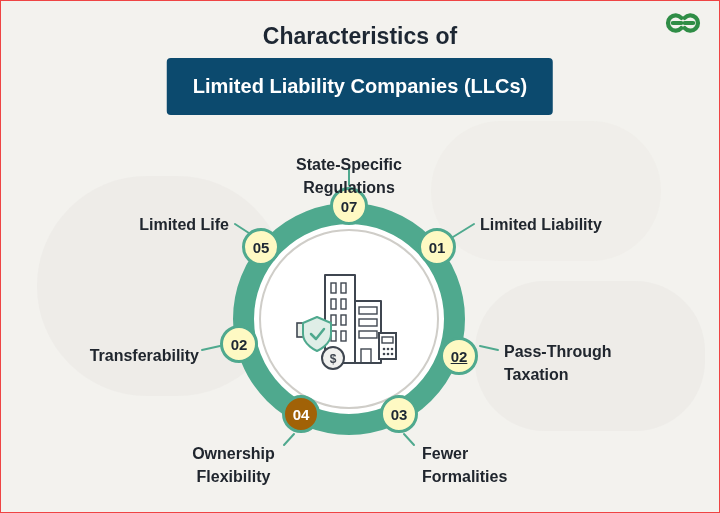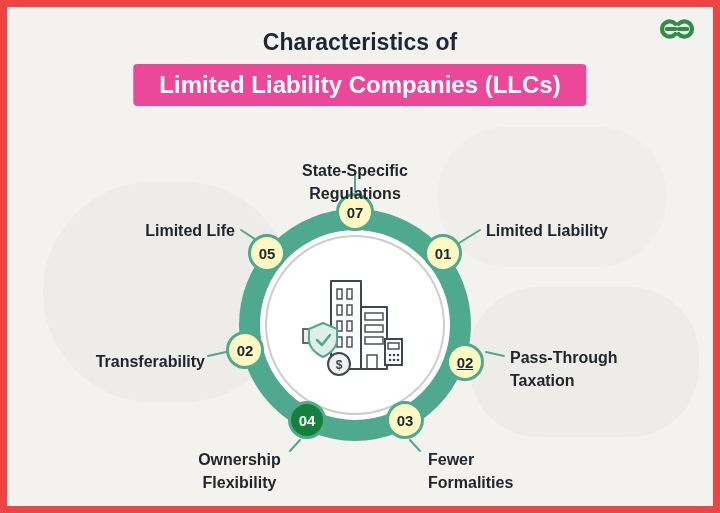--- a/index.html
+++ b/index.html
@@ -3,41 +3,41 @@
 <meta charset="utf-8">
 <style>
   * { box-sizing: border-box; }
   html, body { margin: 0; padding: 0; background: #ffffff; }
 
   .canvas {
     position: relative;
     width: 720px;
     height: 513px;
     background: #f3f2ee;
-    border: 7px solid #ef4444;
+    border: 1px solid #ef4444;
     overflow: hidden;
     font-family: "Liberation Sans", sans-serif;
     color: #20262e;
   }
 
   
   .blob { position: absolute; background: #eae8e3; opacity: .55; }
   .blob.b1 { left: 36px;  top: 175px; width: 250px; height: 220px; border-radius: 120px; }
   .blob.b2 { right: 14px; top: 280px; width: 230px; height: 150px; border-radius: 70px; }
   .blob.b3 { left: 430px; top: 120px; width: 230px; height: 140px; border-radius: 70px; opacity: .35; }
 
   .title {
     position: absolute; top: 22px; left: 0; right: 0;
     text-align: center; font-size: 23px; font-weight: bold; color: #1d2733;
   }
   .banner {
     position: absolute; top: 57px; left: 50%; transform: translateX(-50%);
-    background: #ec4899; color: #ffffff;
-    font-size: 24px; font-weight: bold;
-    padding: 7px 26px; border-radius: 4px; white-space: nowrap;
+    background: #0c4a6e; color: #ffffff;
+    font-size: 20px; font-weight: bold;
+    padding: 17px 26px; border-radius: 4px; white-space: nowrap;
   }
   .logo { position: absolute; top: 10px; right: 14px; width: 44px; height: 24px; }
 
   
   .ring {
     position: absolute; left: 232px; top: 202px;
     width: 232px; height: 232px; border-radius: 50%;
     border: 21px solid #4fa98e; background: #ffffff;
   }
   .ring .gray {
@@ -46,21 +46,21 @@
   }
 
   .center-art { position: absolute; left: 290px; top: 260px; width: 116px; height: 116px; }
 
   .badge {
     position: absolute; width: 38px; height: 38px; border-radius: 50%;
     background: #fef9c3; border: 3px solid #4fa98e;
     color: #1d2733; font-weight: bold; font-size: 15px;
     display: flex; align-items: center; justify-content: center;
   }
-  .badge.dark { background: #15803d; color: #ffffff; }
+  .badge.dark { background: #a16207; color: #ffffff; }
 
   .b07 { left: 329px; top: 186px; }
   .b01 { left: 417px; top: 227px; }
   .b02 { left: 439px; top: 336px; text-decoration: underline; }
   .b03 { left: 379px; top: 394px; }
   .b04 { left: 281px; top: 394px; }
   .b05 { left: 219px; top: 324px; }
   .b06 { left: 241px; top: 227px; }
 
   .lbl {

